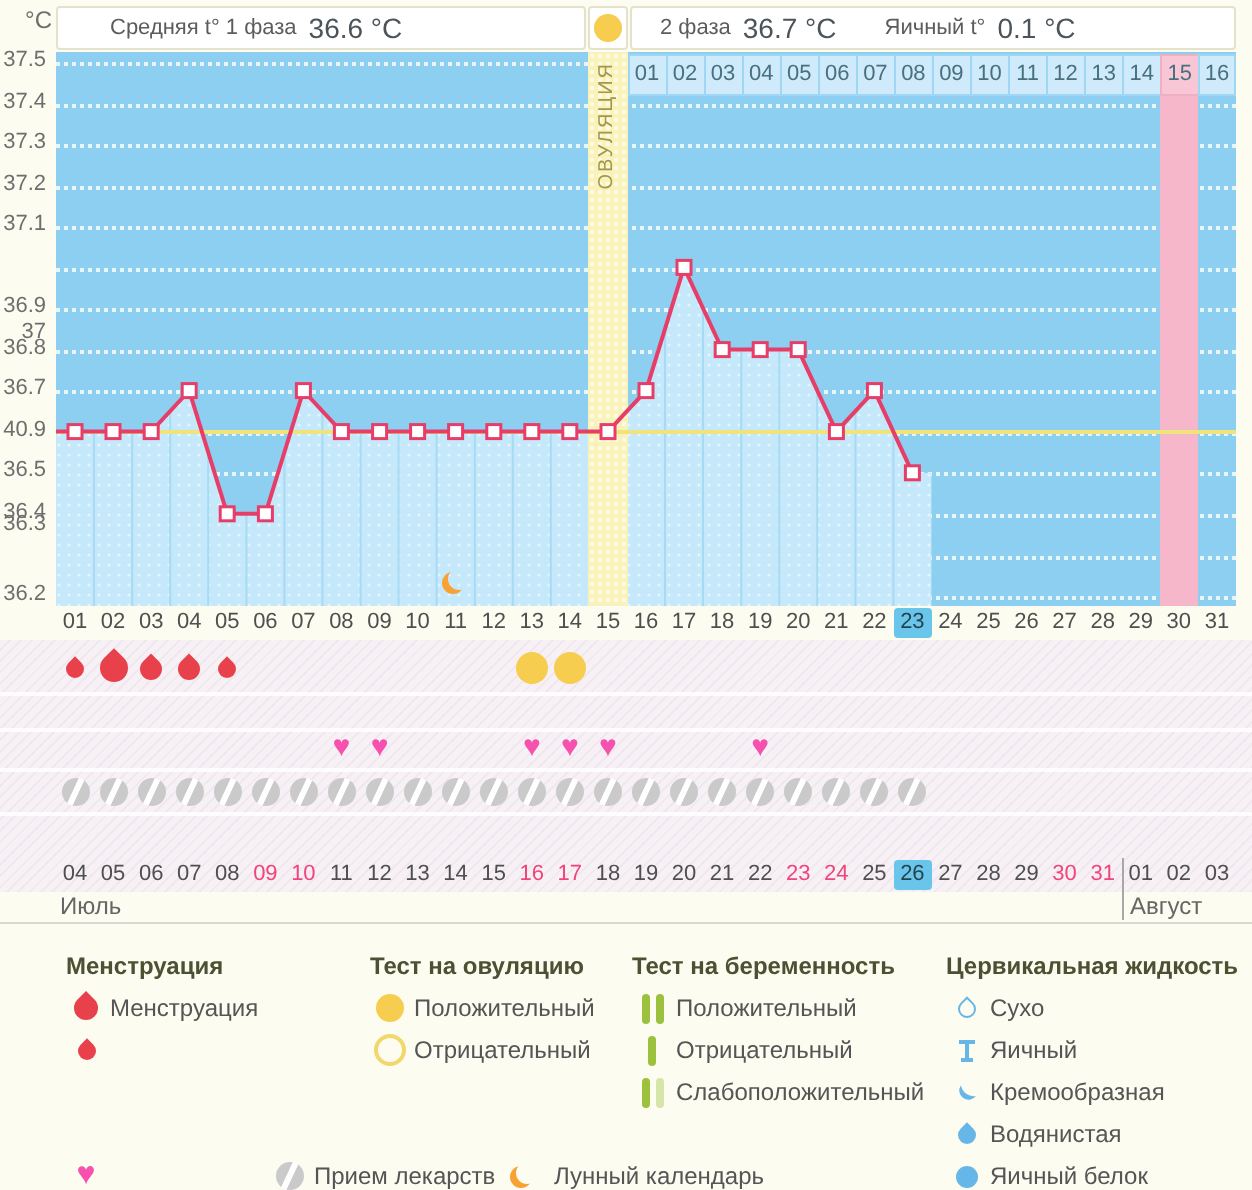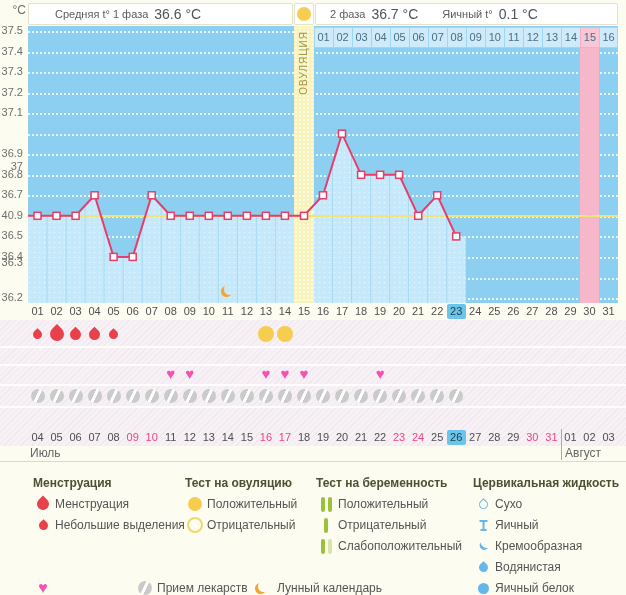--- a/index.html
+++ b/index.html
@@ -291,21 +291,20 @@
 
   <div id="legend">
       <div class="abs lhead" style="left: 33px; top: 8px;">Менструация</div>
       <div class="abs licon" style="left: 33px; top: 28px;">
         <span class="dropS" style="width:12px;height:12px;background:#e8414b"></span>
       </div>
       <div class="abs litem" style="left: 55px; top: 28px;">Менструация</div>
       <div class="abs licon" style="left: 33px; top: 49px;">
         <span class="dropS" style="width:9px;height:9px;background:#e8414b"></span>
       </div>
-      <div class="abs litem" style="left: 55px; top: 49px;">Небольшие выделения</div>
       <div class="abs lhead" style="left: 185px; top: 8px;">Тест на овуляцию</div>
       <div class="abs licon" style="left: 185px; top: 28px;">
         <span style="display:inline-block;width:14px;height:14px;border-radius:50%;background:#f6cd4e"></span>
       </div>
       <div class="abs litem" style="left: 207px; top: 28px;">Положительный</div>
       <div class="abs licon" style="left: 185px; top: 49px;">
         <span style="display:inline-block;width:12px;height:12px;border-radius:50%;border:2px solid #f2d76b"></span>
       </div>
       <div class="abs litem" style="left: 207px; top: 49px;">Отрицательный</div>
       <div class="abs lhead" style="left: 316px; top: 8px;">Тест на беременность</div>

